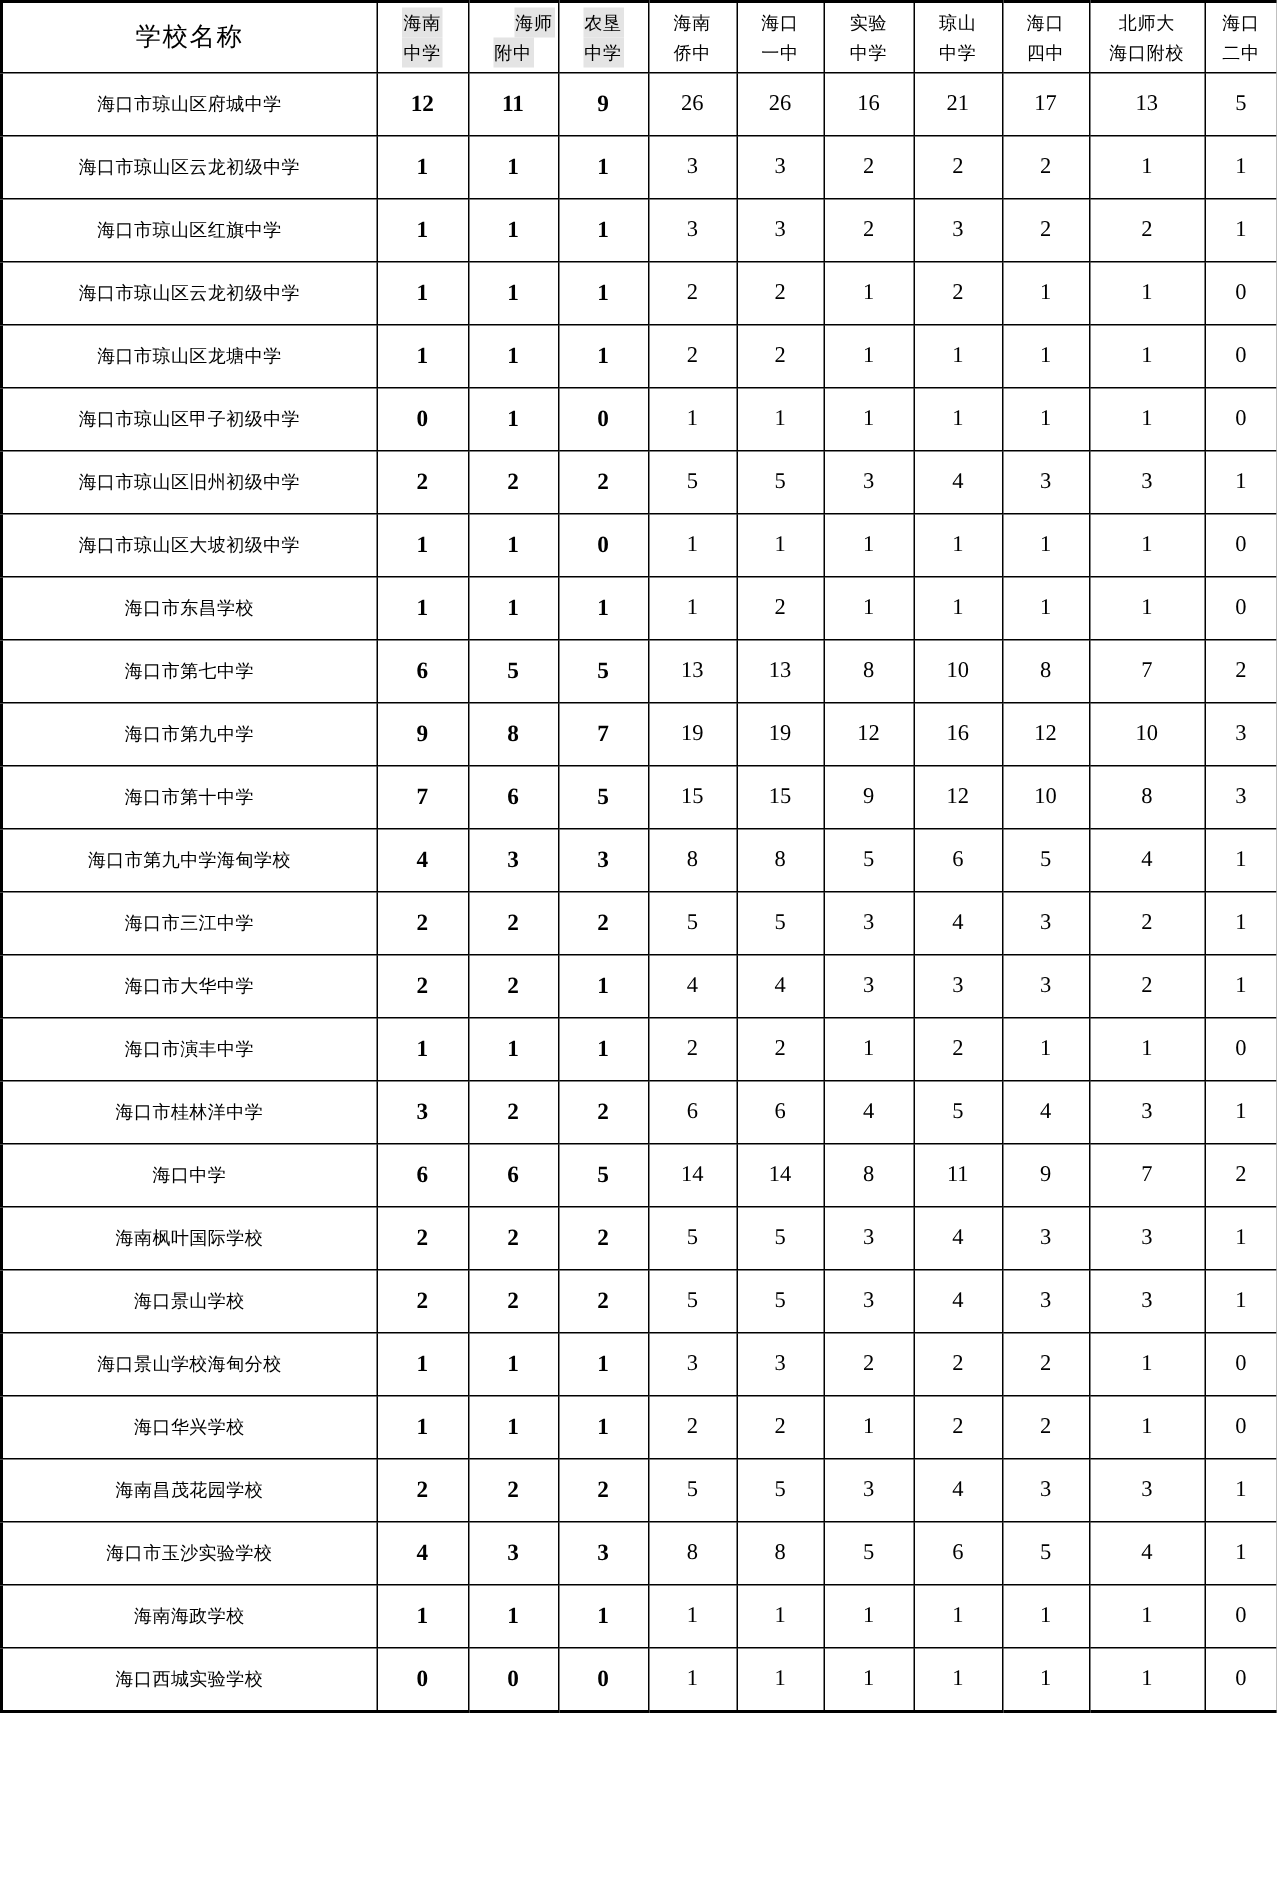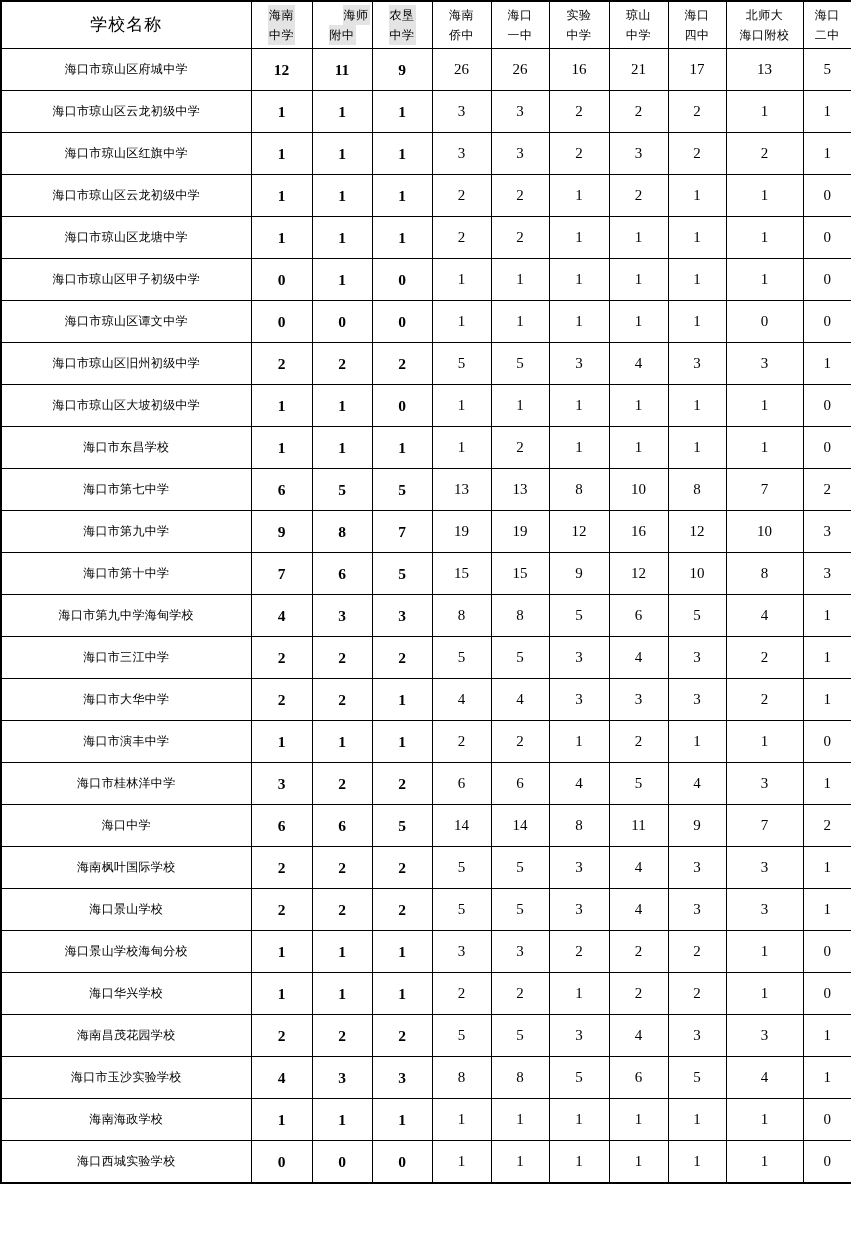--- a/index.html
+++ b/index.html
@@ -224,33 +224,20 @@
           <td class="num bold">0</td>
           <td class="num">1</td>
           <td class="num">1</td>
           <td class="num">1</td>
           <td class="num">1</td>
           <td class="num">1</td>
           <td class="num">1</td>
           <td class="num">0</td>
         </tr>
         <tr>
-          <td class="schoolname">海口市琼山区谭文中学</td>
-          <td class="num bold">0</td>
-          <td class="num bold">0</td>
-          <td class="num bold">0</td>
-          <td class="num">1</td>
-          <td class="num">1</td>
-          <td class="num">1</td>
-          <td class="num">1</td>
-          <td class="num">1</td>
-          <td class="num">0</td>
-          <td class="num">0</td>
-        </tr>
-        <tr>
           <td class="schoolname">海口市琼山区旧州初级中学</td>
           <td class="num bold">2</td>
           <td class="num bold">2</td>
           <td class="num bold">2</td>
           <td class="num">5</td>
           <td class="num">5</td>
           <td class="num">3</td>
           <td class="num">4</td>
           <td class="num">3</td>
           <td class="num">3</td>

